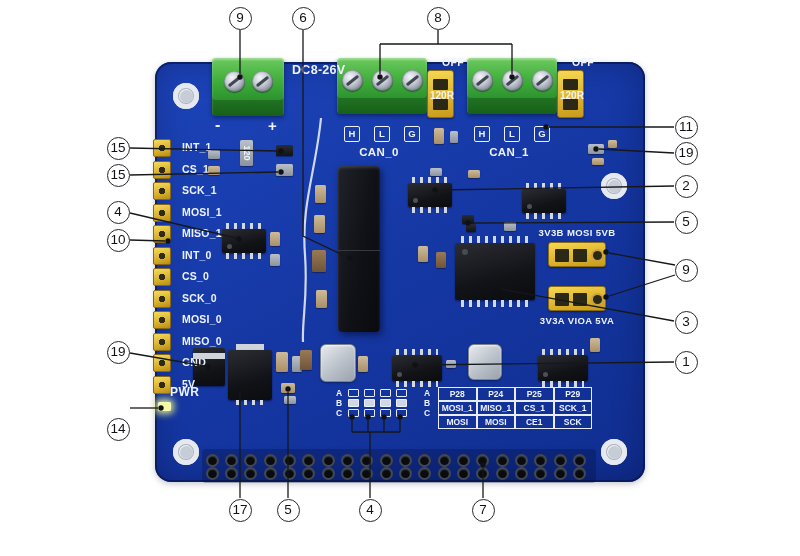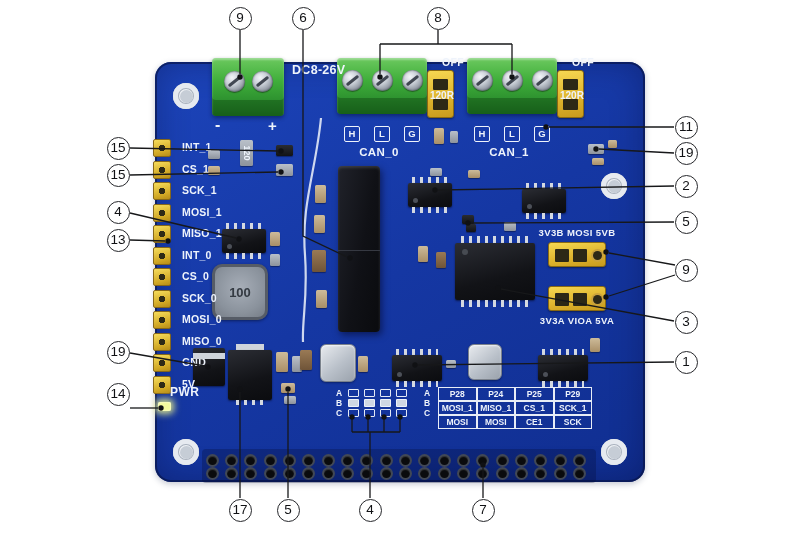--- a/index.html
+++ b/index.html
@@ -218,23 +218,20 @@
   <div class="pins-h" style="left:526px;top:213px;width:36px;"></div>
 
   <div class="pins-h" style="left:226px;top:223px;width:36px;"></div>
   <div class="chip chip-dot" style="left:222px;top:229px;width:44px;height:24px;"></div>
   <div class="pins-h" style="left:226px;top:253px;width:36px;"></div>
 
   <div class="blackmod" style="left:338px;top:166px;width:42px;height:166px;">
     <div style="position:absolute;left:0;top:84px;width:100%;height:1px;background:#363942;"></div>
   </div>
 
-  <div class="inductor" style="left:212px;top:264px;width:56px;height:56px;">
-    <span>100</span>
-  </div>
 
   <div class="pins-h" style="left:461px;top:236px;width:68px;height:7px;"></div>
   <div class="chip" style="left:455px;top:243px;width:80px;height:57px;"></div>
   <div style="position:absolute;left:462px;top:249px;width:6px;height:6px;border-radius:50%;background:#474b52;z-index:3;"></div>
   <div class="pins-h" style="left:461px;top:300px;width:68px;height:7px;"></div>
 
   <span class="silk" style="left:517px;top:227px;width:120px;text-align:center;font-size:9.5px;letter-spacing:.4px;">3V3B MOSI 5VB</span>
   <div class="jumper" style="left:548px;top:242px;width:58px;height:25px;">
     <div class="jslot" style="left:6px;top:6px;width:14px;height:13px;"></div>
     <div class="jslot" style="left:24px;top:6px;width:14px;height:13px;"></div>
@@ -371,23 +368,23 @@
       <div class="callout" style="left: 674.5px; top: 115.5px;">11</div>
       <div class="callout" style="left: 674.5px; top: 141.5px;">19</div>
       <div class="callout" style="left: 674.5px; top: 174.5px;">2</div>
       <div class="callout" style="left: 674.5px; top: 210.5px;">5</div>
       <div class="callout" style="left: 674.5px; top: 258.5px;">9</div>
       <div class="callout" style="left: 674.5px; top: 310.5px;">3</div>
       <div class="callout" style="left: 674.5px; top: 350.5px;">1</div>
       <div class="callout" style="left: 106.5px; top: 136.5px;">15</div>
       <div class="callout" style="left: 106.5px; top: 163.5px;">15</div>
       <div class="callout" style="left: 106.5px; top: 200.5px;">4</div>
-      <div class="callout" style="left: 106.5px; top: 228.5px;">13</div>
+      <div class="callout" style="left: 106.5px; top: 228.5px;">10</div>
       <div class="callout" style="left: 106.5px; top: 340.5px;">19</div>
-      <div class="callout" style="left: 106.5px; top: 383px;">14</div>
+      <div class="callout" style="left: 106.5px; top: 418px;">14</div>
       <div class="callout" style="left: 228.5px; top: 498.5px;">17</div>
       <div class="callout" style="left: 276.5px; top: 498.5px;">5</div>
       <div class="callout" style="left: 358.5px; top: 498.5px;">4</div>
       <div class="callout" style="left: 471.5px; top: 498.5px;">7</div>
     </div>
 <div class="hlg-box" style="left: 344px; top: 126px;">H</div>
     <div class="hlg-box" style="left: 374px; top: 126px;">L</div>
     <div class="hlg-box" style="left: 404px; top: 126px;">G</div>
     <div class="hlg-box" style="left: 474px; top: 126px;">H</div>
     <div class="hlg-box" style="left: 504px; top: 126px;">L</div>

